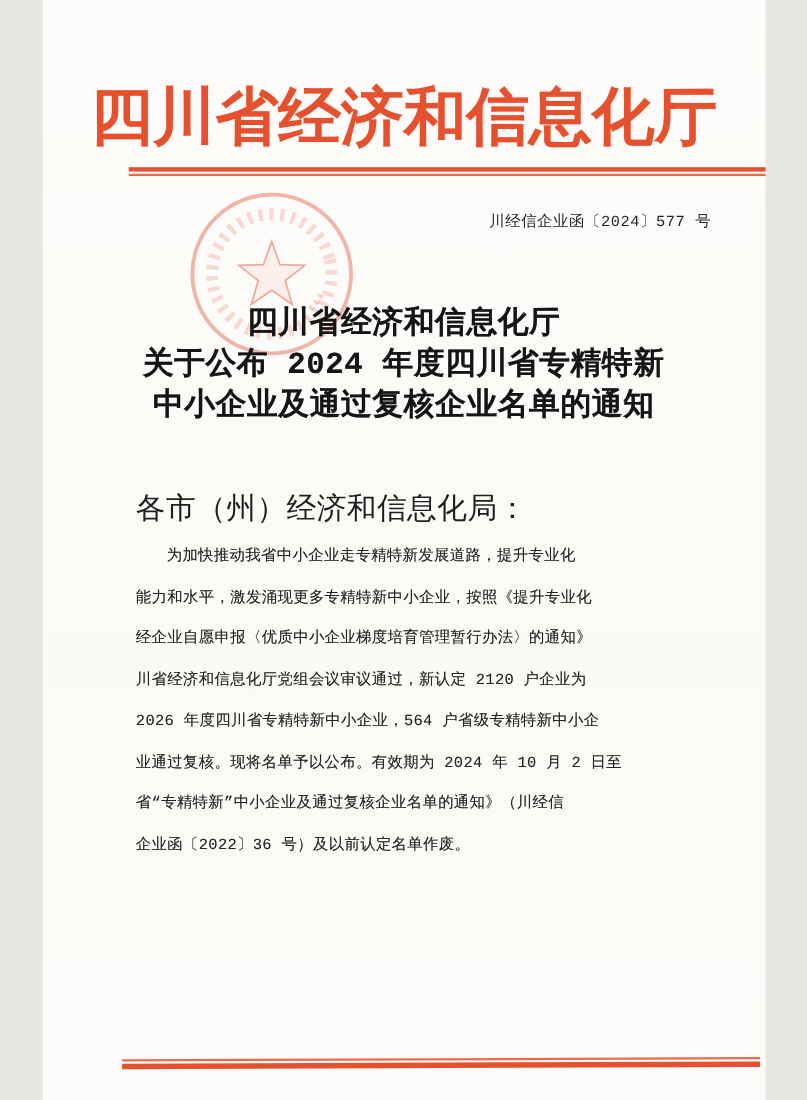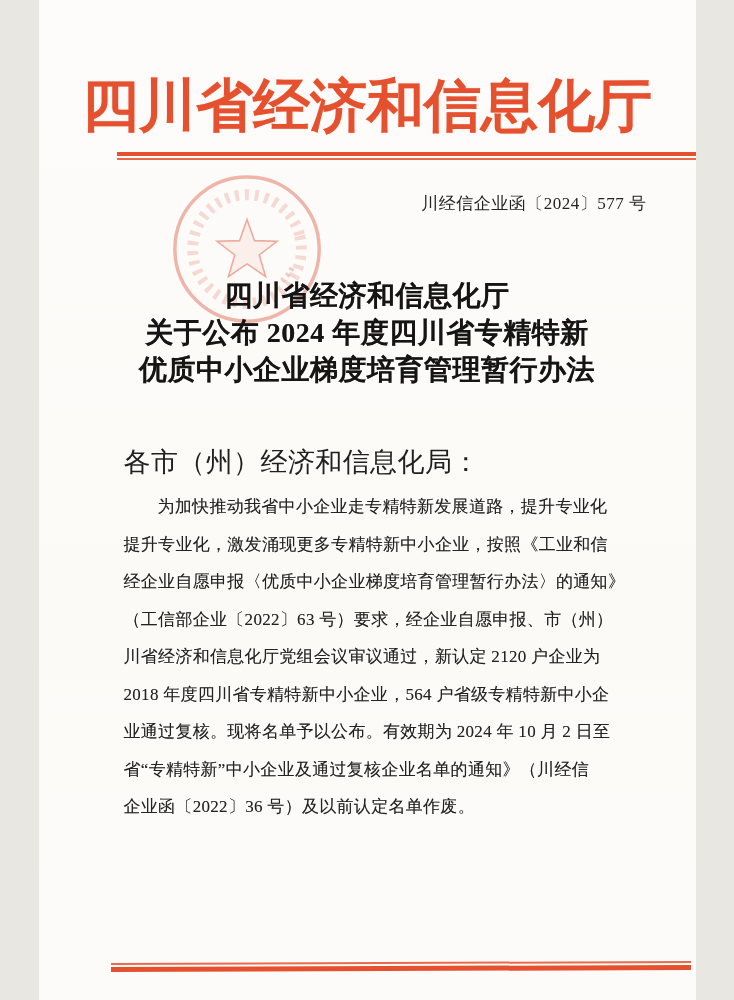--- a/index.html
+++ b/index.html
@@ -3,21 +3,21 @@
 <meta charset="utf-8">
 <style>
   * { margin: 0; padding: 0; box-sizing: border-box; }
   html, body { background: #e9e7e2; }
   .page {
     position: relative;
     width: 657px;
     height: 1000px;
     margin: 0 auto;
     background: linear-gradient(180deg, #fdfcfa 0%, #fbfaf7 60%, #fcfbf9 100%);
-    font-family: Liberation Serif, serif;
+    font-family: Liberation Mono, monospace;
     color: #1f1f1f;
     overflow: hidden;
   }
   .agency-name {
     position: absolute;
     top: 68px;
     left: 0;
     width: 100%;
     text-align: center;
     font-size: 57px;
@@ -33,21 +33,21 @@
     left: 78px;
     width: 582px;
   }
   .header-rule .bar-thick { height: 4px; background: #e5512f; }
   .header-rule .bar-gap   { height: 2px; background: transparent; }
   .header-rule .bar-thin  { height: 2px; background: #e8694a; }
   .doc-number {
     position: absolute;
     top: 192px;
     right: 49px;
-    font-size: 17px;
+    font-size: 14px;
     letter-spacing: 0.5px;
     color: #242424;
     white-space: nowrap;
   }
   .seal {
     position: absolute;
     top: 170px;
     left: 126px;
     width: 168px;
     height: 168px;
@@ -74,21 +74,21 @@
     left: 85px;
     font-size: 27px;
     letter-spacing: 0.4px;
     white-space: nowrap;
   }
   .body-text {
     position: absolute;
     top: 488px;
     left: 85px;
     width: 582px;
-    font-size: 17px;
+    font-size: 14px;
     line-height: 37.5px;
     letter-spacing: 0.3px;
     color: #232323;
     text-shadow: 0 0 0.5px rgba(0,0,0,0.35);
   }
   .body-text .body-line { white-space: nowrap; }
   .body-text .body-line.indent { text-indent: 2em; }
   .footer-rule {
     position: absolute;
     top: 962px;
@@ -118,32 +118,31 @@
   <svg class="seal" viewBox="0 0 170 170" aria-hidden="true">
     <circle cx="83" cy="80" r="73" fill="none" stroke="rgba(224,96,72,0.45)" stroke-width="3.5"></circle>
     <circle cx="83" cy="80" r="55" fill="none" stroke="rgba(224,96,72,0.22)" stroke-width="11" stroke-dasharray="4 6" transform="rotate(-14 83 80)"></circle>
     <path d="M83,50 L90.6,71.5 L113.4,72.1 L95.4,86 L101.8,107.9 L83,95 L64.2,107.9 L70.6,86 L52.6,72.1 L75.4,71.5 Z" fill="rgba(224,96,72,0.08)" stroke="rgba(224,96,72,0.5)" stroke-width="1.6"></path>
     <path d="M118,112 q8,-6 12,-16" fill="none" stroke="rgba(224,96,72,0.3)" stroke-width="5" stroke-dasharray="3 4"></path>
   </svg>
 
   <div class="doc-title">
     <div class="title-line">四川省经济和信息化厅</div>
     <div class="title-line">关于公布 2024 年度四川省专精特新</div>
-    <div class="title-line">优质中小企业梯度培育管理暂行办法</div>
+    <div class="title-line">中小企业及通过复核企业名单的通知</div>
   </div>
 
   <div class="salutation">各市（州）经济和信息化局：</div>
 
   <div class="body-text">
     <div class="body-line indent">为加快推动我省中小企业走专精特新发展道路，提升专业化</div>
-    <div class="body-line">提升专业化，激发涌现更多专精特新中小企业，按照《工业和信</div>
+    <div class="body-line">能力和水平，激发涌现更多专精特新中小企业，按照《提升专业化</div>
     <div class="body-line">经企业自愿申报〈优质中小企业梯度培育管理暂行办法〉的通知》</div>
-    <div class="body-line">（工信部企业〔2022〕63 号）要求，经企业自愿申报、市（州）</div>
     <div class="body-line">川省经济和信息化厅党组会议审议通过，新认定 2120 户企业为</div>
-    <div class="body-line">2018 年度四川省专精特新中小企业，564 户省级专精特新中小企</div>
+    <div class="body-line">2026 年度四川省专精特新中小企业，564 户省级专精特新中小企</div>
     <div class="body-line">业通过复核。现将名单予以公布。有效期为 2024 年 10 月 2 日至</div>
     <div class="body-line">省“专精特新”中小企业及通过复核企业名单的通知》（川经信</div>
     <div class="body-line">企业函〔2022〕36 号）及以前认定名单作废。</div>
   </div>
 
   <div class="footer-rule">
     <div class="bar-thin"></div>
     <div class="bar-gap"></div>
     <div class="bar-thick"></div>
   </div>

